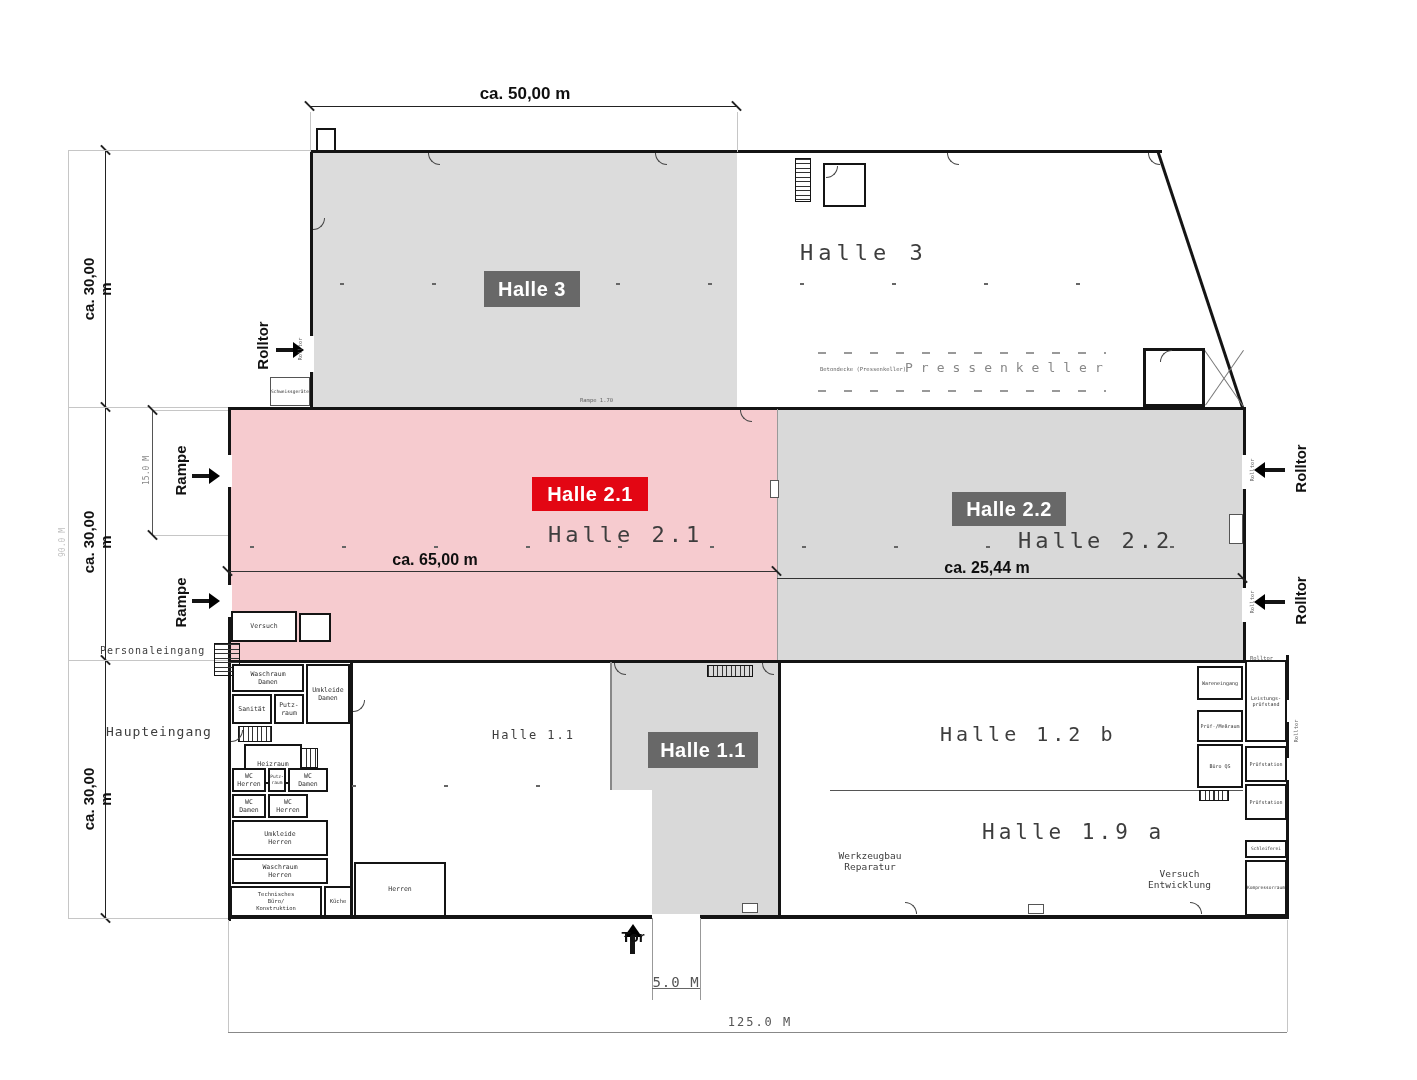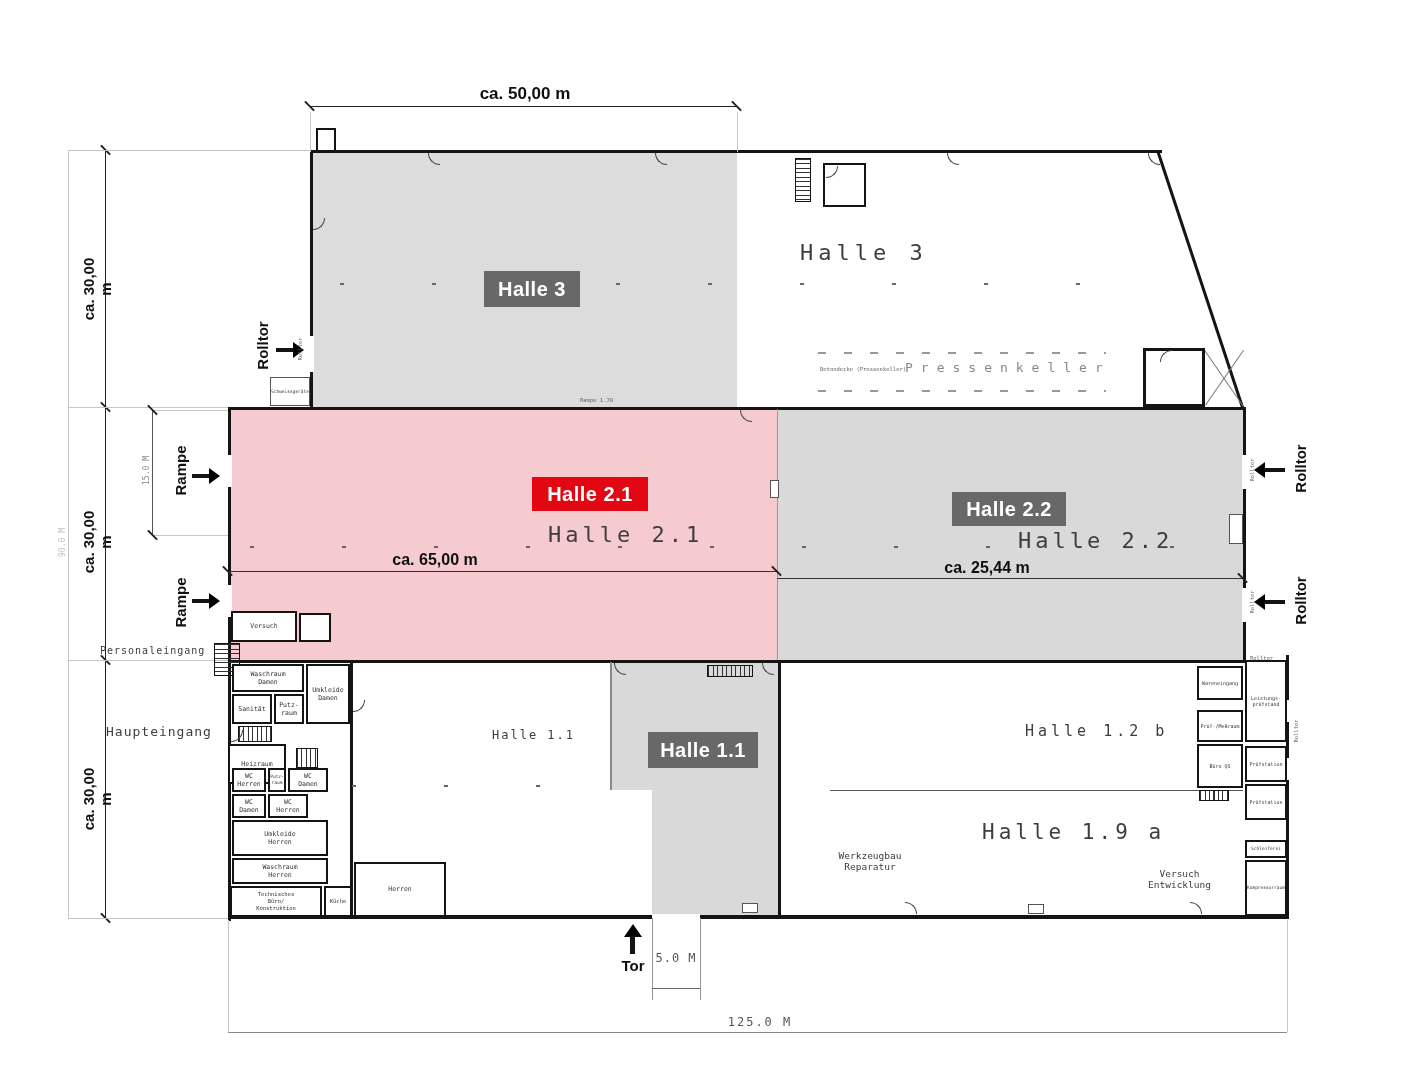--- a/index.html
+++ b/index.html
@@ -80,21 +80,21 @@
 
   <div class="badge" style="left:484px;top:271px;width:96px;height:36px">Halle 3</div>
   <div class="badge" style="left:532px;top:477px;width:116px;height:34px;background:#e30613">Halle 2.1</div>
   <div class="badge" style="left:952px;top:492px;width:114px;height:34px">Halle 2.2</div>
   <div class="badge" style="left:648px;top:732px;width:110px;height:36px">Halle 1.1</div>
 
   <div class="hw" style="left:800px;top:240px;font-size:22px;letter-spacing:5px">Halle 3</div>
   <div class="hw" style="left:548px;top:522px;font-size:22px;letter-spacing:4px">Halle 2.1</div>
   <div class="hw" style="left:1018px;top:528px;font-size:22px;letter-spacing:4px">Halle 2.2</div>
   <div class="hw" style="left:492px;top:728px;font-size:12px;letter-spacing:2px">Halle 1.1</div>
-  <div class="hw" style="left:1025px;top:722px;font-size:15px;letter-spacing:4px">Halle 1.2 b</div>
+  <div class="hw" style="left:940px;top:722px;font-size:20px;letter-spacing:4px">Halle 1.2 b</div>
   <div class="hw" style="left:982px;top:820px;font-size:21px;letter-spacing:4px">Halle 1.9 a</div>
   <div class="hw" style="left:820px;top:850px;width:100px;font-size:9.5px">Werkzeugbau
 Reparatur</div>
   <div class="hw" style="left:1132px;top:868px;width:95px;font-size:9.5px">Versuch
 Entwicklung</div>
 
   <div class="thin" style="left:310px;top:106px;width:427px;height:1.2px;background:#222"></div>
   <div class="tick" style="left:303px;top:105px"></div>
   <div class="tick" style="left:730px;top:105px"></div>
   <div class="faint" style="left:310px;top:112px;width:1px;height:40px"></div>
@@ -154,26 +154,26 @@
   <div class="tinyv" style="left:1240px;top:599px">Rolltor</div>
 
   <div class="tiny" style="left:1250px;top:655px">Rolltor</div>
   <div class="tinyv" style="left:1284px;top:728px">Rolltor</div>
 
   <div class="hw" style="left:100px;top:645px;font-size:10px;letter-spacing:1px">Personaleingang</div>
   <div class="hw" style="left:106px;top:724px;font-size:13px;letter-spacing:1px">Haupteingang</div>
 
   <div class="ah-u" style="left:624px;top:924px"></div>
   <div class="wall" style="left:630px;top:936px;width:5px;height:18px"></div>
-  <div class="dim" style="left:615px;top:957px;width:36px;font-size:15px">Tor</div>
+  <div class="dim" style="left:615px;top:928px;width:36px;font-size:15px">Tor</div>
 
   <div class="thin" style="left:652px;top:918px;width:1px;height:82px;background:#999"></div>
   <div class="thin" style="left:700px;top:918px;width:1px;height:82px;background:#999"></div>
   <div class="thin" style="left:652px;top:988px;width:48px;height:1px;background:#666"></div>
-  <div class="cad" style="left:652px;top:951px;width:48px;font-size:12px;letter-spacing:1px">5.0 M</div>
+  <div class="cad" style="left:652px;top:974px;width:48px;font-size:14px;letter-spacing:1px">5.0 M</div>
 
   <div class="faint" style="left:228px;top:920px;width:1px;height:112px"></div>
   <div class="faint" style="left:1287px;top:920px;width:1px;height:112px"></div>
   <div class="thin" style="left:228px;top:1032px;width:1059px;height:1.2px;background:#888"></div>
   <div class="cad" style="left:690px;top:1015px;width:140px;font-size:12px;letter-spacing:2px">125.0 M</div>
 
   <div class="room" style="left:316px;top:128px;width:20px;height:24px;border-width:2.5px"></div>
   <div class="stairs-v" style="left:795px;top:158px;width:16px;height:44px"></div>
   <div class="room" style="left:823px;top:163px;width:43px;height:44px;border-width:2.5px"></div>
   <div class="room" style="left:1143px;top:348px;width:62px;height:59px;border-width:3px"></div>
@@ -200,21 +200,21 @@
   </div>
   <div class="room" style="left:232px;top:694px;width:40px;height:30px">
     <span class="rlabel">Sanität</span>
   </div>
   <div class="room" style="left:274px;top:694px;width:30px;height:30px">
     <span class="rlabel">Putz-
 raum</span>
   </div>
   <div class="stairs-h" style="left:238px;top:726px;width:34px;height:16px"></div>
   <div class="stairs-h" style="left:296px;top:748px;width:22px;height:20px"></div>
-  <div class="room" style="left:228px;top:744px;width:58px;height:40px">
+  <div class="room" style="left:244px;top:744px;width:58px;height:40px">
     <span class="rlabel">Heizraum</span>
   </div>
   <div class="room" style="left:232px;top:768px;width:34px;height:24px">
     <span class="rlabel">WC
 Herren</span>
   </div>
   <div class="room" style="left:268px;top:768px;width:18px;height:24px">
     <span class="rlabel" style="font-size:4.5px">Putz-
 raum</span>
   </div>

